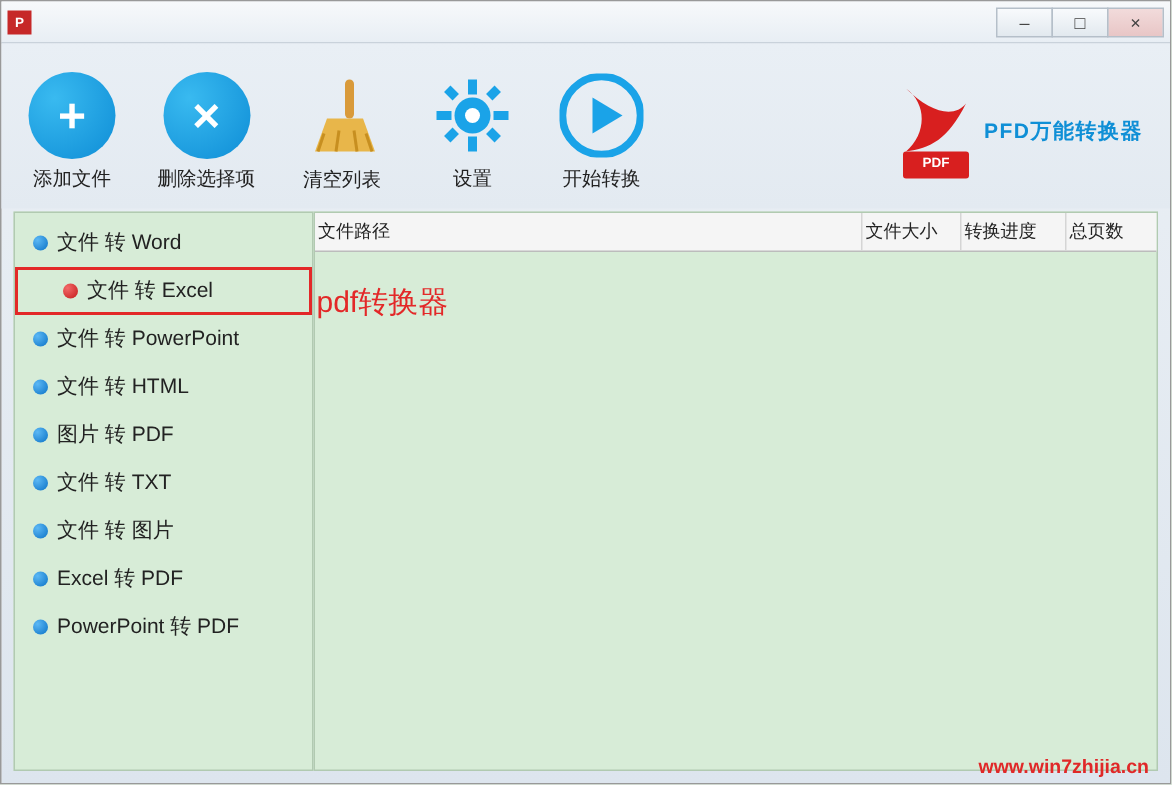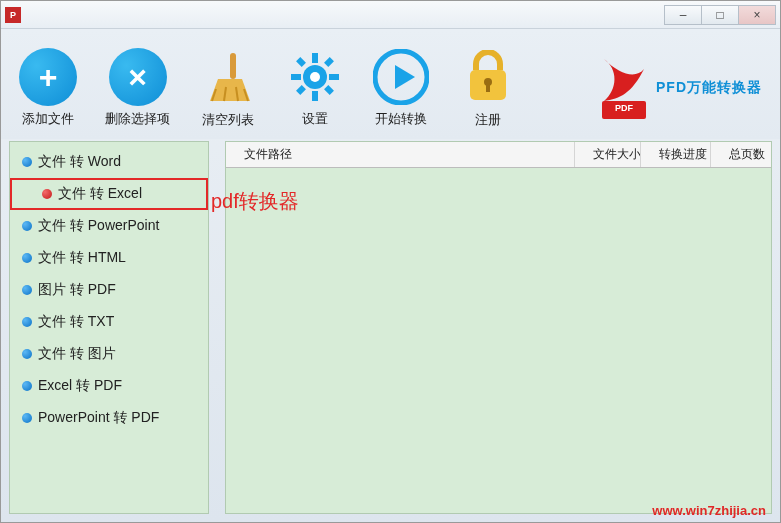--- a/index.html
+++ b/index.html
@@ -66,21 +66,21 @@
   .lock-wrap { width:60px;height:60px;display:flex;align-items:center;justify-content:center; }
   .brand {
     margin-left: auto;
     display: flex; align-items: center; gap: 4px;
   }
   .pdf-logo { width:56px;height:66px;display:flex;align-items:flex-end;justify-content:center; }
   .brand-text { color:#0f8fd6; font-weight:bold; font-size:14px; letter-spacing:1px; }
   .content {
     position: absolute;
     left: 8px; right: 8px; top: 140px; bottom: 8px;
-    display: flex; gap: 16px; justify-content: center;
+    display: flex; gap: 0; justify-content: center;
   }
   .sidebar {
     width: 200px;
     background: #d7ecd7;
     border: 1px solid #b1cab1;
     padding: 4px 0;
     overflow: hidden;
   }
   .sb-item {
     display: flex; align-items: center;
@@ -112,21 +112,21 @@
     min-width: 0;
   }
   .thead {
     display: flex;
     background: #f5f5f5;
     border-bottom: 1px solid #bcbcbc;
     font-size: 12px;
     color: #222;
   }
   .th {
-    padding: 4px 18px;
+    padding: 4px 2px;
     border-right: 1px solid #d5d5d5;
     white-space: nowrap;
     overflow: hidden;
   }
   .th:last-child { border-right: none; }
   .col-path { flex: 1; min-width: 150px; }
   .col-pages { width: 80px; }
   .col-size { width: 66px; }
   .col-prog { width: 70px; }
   .col-total { width: 60px; }
@@ -198,31 +198,20 @@
     </div>
     <div class="tool">
       <div class="circle" style="background:none;">
         <svg width="56" height="56" viewBox="0 0 56 56">
           <circle cx="28" cy="28" r="26" fill="none" stroke="#1aa3e8" stroke-width="5"></circle>
           <polygon points="22,16 42,28 22,40" fill="#1aa3e8"></polygon>
         </svg>
       </div>
       <span>开始转换</span>
     </div>
-    <div class="tool">
-      <div class="lock-wrap">
-        <svg width="48" height="54" viewBox="0 0 48 54">
-          <path d="M12 20 v-6 a12 12 0 0 1 24 0 v6" fill="none" stroke="#e6b12a" stroke-width="6"></path>
-          <rect x="6" y="20" width="36" height="30" rx="5" fill="#f2c33d"></rect>
-          <circle cx="24" cy="32" r="4" fill="#9a6d12"></circle>
-          <rect x="22" y="34" width="4" height="8" fill="#9a6d12"></rect>
-        </svg>
-      </div>
-      <span>注册</span>
-    </div>
     <div class="brand">
       <div class="pdf-logo">
         <svg width="56" height="66" viewBox="0 0 56 66">
           <path d="M8 4 C22 14 22 34 8 46 C24 44 36 38 48 14 C40 24 24 20 8 4 Z" fill="#d81f1f"></path>
           <rect x="6" y="46" width="44" height="18" rx="2" fill="#d81f1f"></rect>
           <text x="28" y="56" text-anchor="middle" fill="#fff" font-size="9" font-weight="bold">PDF</text>
         </svg>
       </div>
       <span class="brand-text">PFD万能转换器</span>
     </div>

